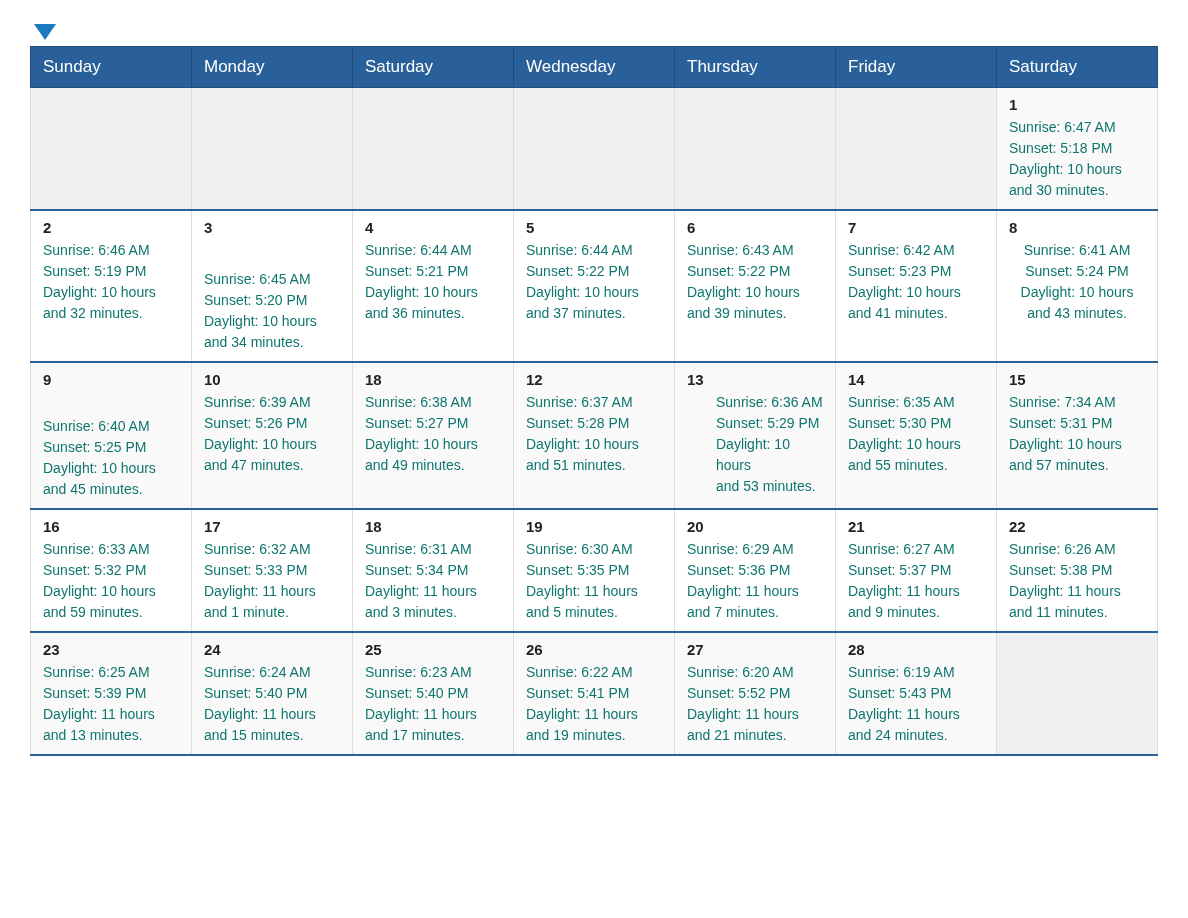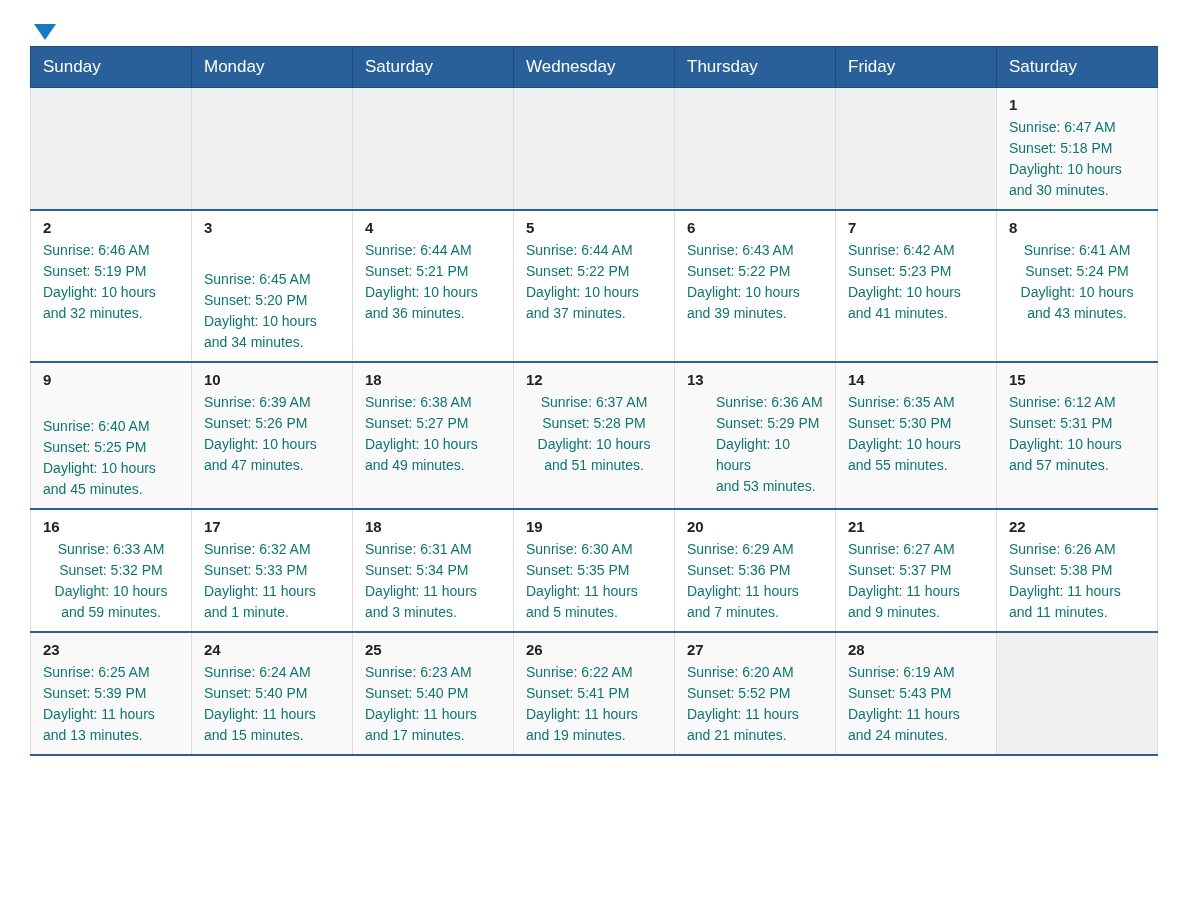--- a/index.html
+++ b/index.html
@@ -231,51 +231,51 @@
         </td>
         <td>
           <span class="day-number">18</span>
           <div class="day-info" style="white-space: pre-line;">Sunrise: 6:38 AM
 Sunset: 5:27 PM
 Daylight: 10 hours
 and 49 minutes.</div>
         </td>
         <td>
           <span class="day-number">12</span>
-          <div class="day-info" style="white-space: pre-line; text-align: center;">Sunrise: 6:37 AM
+          <div class="day-info" style="white-space: pre-line;">Sunrise: 6:37 AM
 Sunset: 5:28 PM
 Daylight: 10 hours
 and 51 minutes.</div>
         </td>
         <td>
           <span class="day-number">13</span>
           <div class="day-info" style="white-space: pre-line; margin-left: 29px;">Sunrise: 6:36 AM
 Sunset: 5:29 PM
 Daylight: 10 hours
 and 53 minutes.</div>
         </td>
         <td>
           <span class="day-number">14</span>
           <div class="day-info" style="white-space: pre-line;">Sunrise: 6:35 AM
 Sunset: 5:30 PM
 Daylight: 10 hours
 and 55 minutes.</div>
         </td>
         <td>
           <span class="day-number">15</span>
-          <div class="day-info" style="white-space: pre-line;">Sunrise: 6:12 AM
+          <div class="day-info" style="white-space: pre-line;">Sunrise: 7:34 AM
 Sunset: 5:31 PM
 Daylight: 10 hours
 and 57 minutes.</div>
         </td>
       </tr>
       <tr>
         <td>
           <span class="day-number">16</span>
-          <div class="day-info" style="white-space: pre-line; text-align: center;">Sunrise: 6:33 AM
+          <div class="day-info" style="white-space: pre-line;">Sunrise: 6:33 AM
 Sunset: 5:32 PM
 Daylight: 10 hours
 and 59 minutes.</div>
         </td>
         <td>
           <span class="day-number">17</span>
           <div class="day-info" style="white-space: pre-line;">Sunrise: 6:32 AM
 Sunset: 5:33 PM
 Daylight: 11 hours
 and 1 minute.</div>

